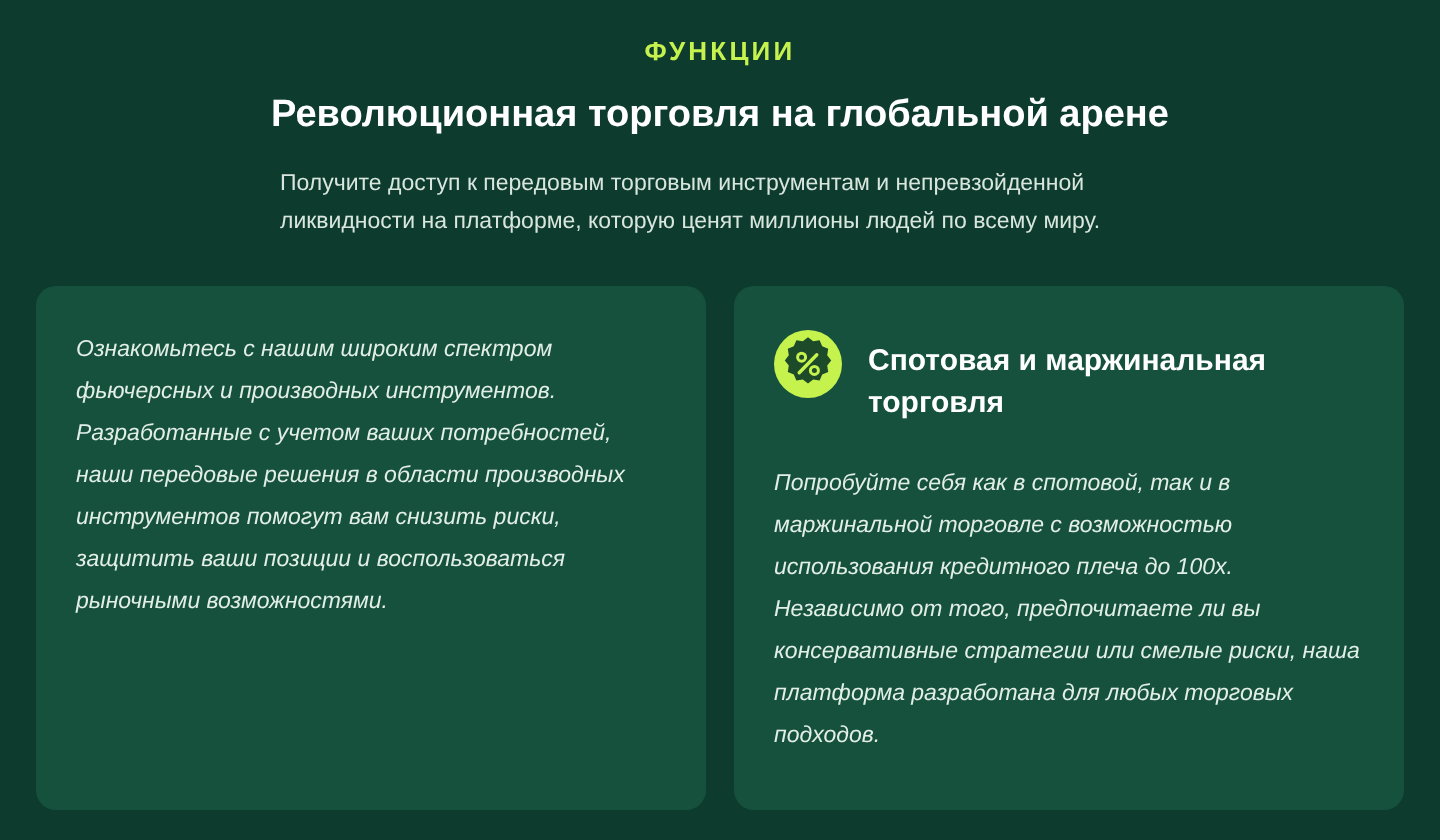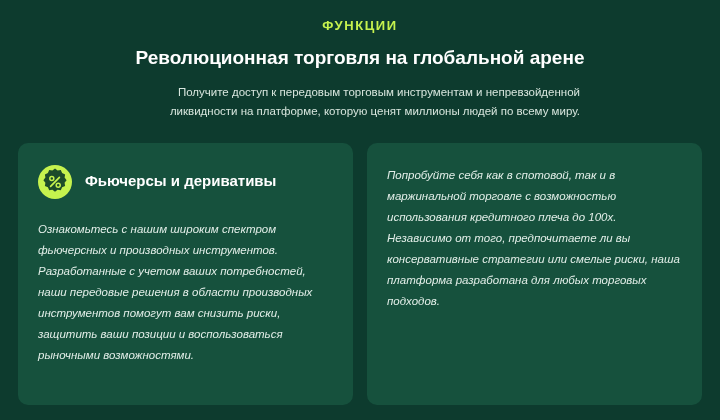--- a/index.html
+++ b/index.html
@@ -31,21 +31,21 @@
     margin: 4px 0 14px 0;
   }
   .headline {
     text-align: center;
     color: #ffffff;
     font-size: 19px;
     font-weight: bold;
     margin: 0 0 14px 0;
   }
   .subhead {
-    text-align: right;
+    text-align: left;
     color: #d8e6de;
     font-size: 11.5px;
     line-height: 19px;
     margin: 0 auto;
     max-width: 440px;
   }
   .cards {
     display: flex;
     gap: 14px;
     margin-top: 22px;
@@ -99,32 +99,32 @@
 
   <div class="eyebrow">ФУНКЦИИ</div>
 
   <h2 class="headline">Революционная торговля на глобальной арене</h2>
 
   <p class="subhead">Получите доступ к передовым торговым инструментам и непревзойденной ликвидности на платформе, которую ценят миллионы людей по всему миру.</p>
 
   <div class="cards">
 
     <div class="card">
+      <div class="card-body">Ознакомьтесь с нашим широким спектром фьючерсных и производных инструментов. Разработанные с учетом ваших потребностей, наши передовые решения в области производных инструментов помогут вам снизить риски, защитить ваши позиции и воспользоваться рыночными возможностями.</div>
+    </div>
+
+    <div class="card">
       <div class="card-head">
         <span class="badge">
           <svg width="34" height="34" viewBox="0 0 34 34" aria-hidden="true">
             <path d="M17 3.6l2.6 2.0 3.2-.5 1.3 3.0 3.0 1.3-.5 3.2 2.0 2.6-2.0 2.6.5 3.2-3.0 1.3-1.3 3.0-3.2-.5-2.6 2.0-2.6-2.0-3.2.5-1.3-3.0-3.0-1.3.5-3.2-2.0-2.6 2.0-2.6-.5-3.2 3.0-1.3 1.3-3.0 3.2.5z" fill="#1d4b2a"></path>
             <circle cx="13.8" cy="13.6" r="2.0" fill="none" stroke="#c6f24e" stroke-width="1.5"></circle>
             <circle cx="20.2" cy="20.2" r="2.0" fill="none" stroke="#c6f24e" stroke-width="1.5"></circle>
             <line x1="21.4" y1="12.4" x2="12.6" y2="21.4" stroke="#c6f24e" stroke-width="1.7" stroke-linecap="round"></line>
           </svg>
         </span>
-        <div class="card-title">Фьючерсы и деривативы</div>
+        <div class="card-title">Спотовая и маржинальная торговля</div>
       </div>
-      <div class="card-body">Ознакомьтесь с нашим широким спектром фьючерсных и производных инструментов. Разработанные с учетом ваших потребностей, наши передовые решения в области производных инструментов помогут вам снизить риски, защитить ваши позиции и воспользоваться рыночными возможностями.</div>
-    </div>
-
-    <div class="card">
       <div class="card-body">Попробуйте себя как в спотовой, так и в маржинальной торговле с возможностью использования кредитного плеча до 100x. Независимо от того, предпочитаете ли вы консервативные стратегии или смелые риски, наша платформа разработана для любых торговых подходов.</div>
     </div>
 
   </div>
 </div>
 
 </body></html>

